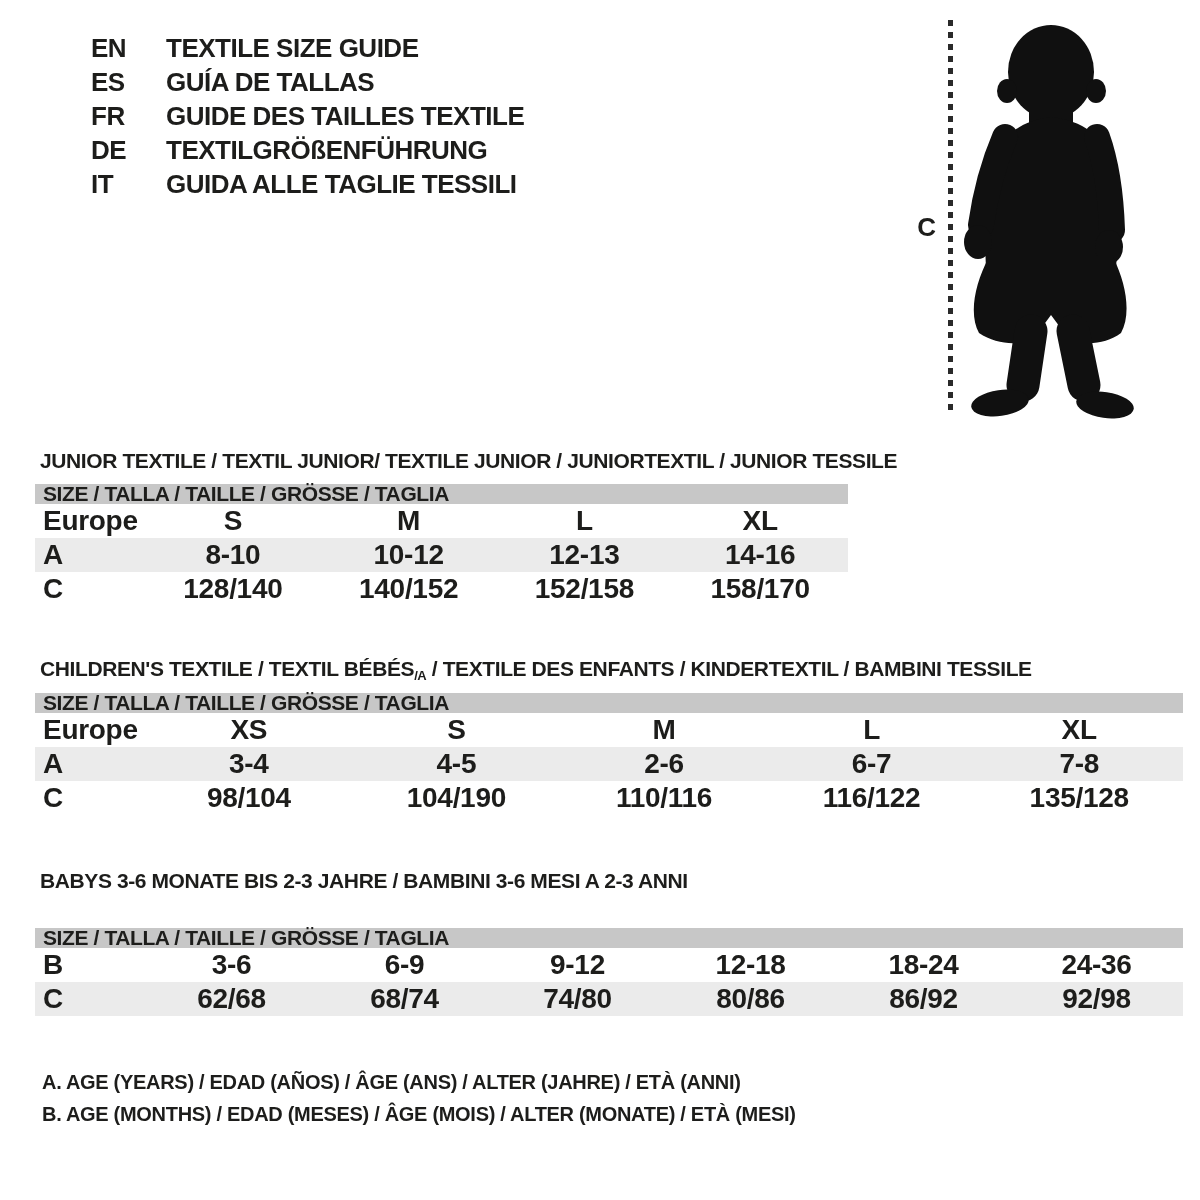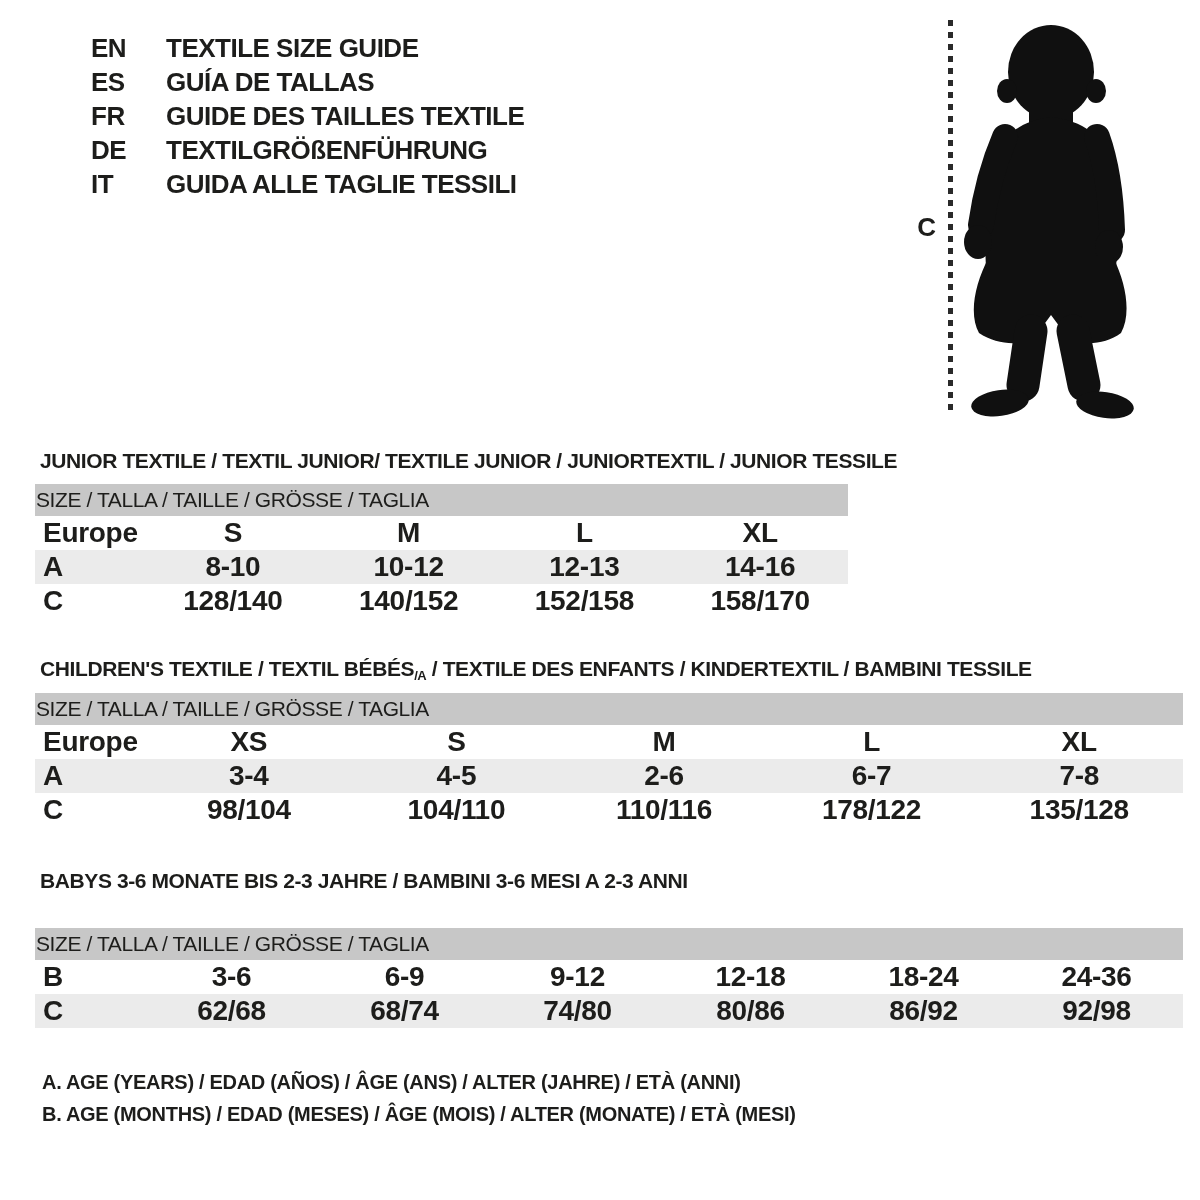--- a/index.html
+++ b/index.html
@@ -31,22 +31,22 @@
   #title-junior   { top:433px; }
   #title-children { top:641px; }
   #title-babies   { top:848px; line-height:33px; }
   .t-sub { font-size:13px; vertical-align:-4px; font-weight:bold; }
 
   
   .size-table { position:absolute; left:35px; }
   #table-junior   { top:484px; width:813px; }
   #table-children { top:693px; width:1148px; }
   #table-babies   { top:928px; width:1148px; }
-  .thead { height:32px; background:var(--header-bg,#c7c7c7); display:flex; align-items:center;
-           padding-left:1px; font-size:21px; font-weight:normal; letter-spacing:-0.4px; }
+  .thead { height:20px; background:var(--header-bg,#c7c7c7); display:flex; align-items:center;
+           padding-left:8px; font-size:21px; font-weight:bold; letter-spacing:-0.4px; }
   .trow { display:flex; height:34px; align-items:center; font-size:28px; font-weight:bold;
           letter-spacing:-0.3px; }
   .trow.stripe { background:var(--stripe-bg,#ebebeb); }
   .rlabel { width:110px; padding-left:8px; }
   .cell { flex:1; text-align:center; }
 
   
   .legend { position:absolute; left:42px; top:1066px; font-size:20px; font-weight:bold;
             letter-spacing:-0.3px; line-height:32px; white-space:nowrap; }
 </style>
@@ -147,23 +147,23 @@
           <span class="rlabel">A</span>
           <span class="cell">3-4</span>
           <span class="cell">4-5</span>
           <span class="cell">2-6</span>
           <span class="cell">6-7</span>
           <span class="cell">7-8</span>
         </div>
         <div class="trow">
           <span class="rlabel">C</span>
           <span class="cell">98/104</span>
-          <span class="cell">104/110</span>
+          <span class="cell">104/190</span>
           <span class="cell">110/116</span>
-          <span class="cell">178/122</span>
+          <span class="cell">116/122</span>
           <span class="cell">135/128</span>
         </div>
       </div>
   </div>
 
   <div class="table-title" id="title-babies">
     <div>BABYS 3-6 MONATE BIS 2-3 JAHRE / BAMBINI 3-6 MESI A 2-3 ANNI</div>
   </div>
   <div class="size-table" id="table-babies">
     <div class="thead">SIZE / TALLA / TAILLE / GRÖSSE / TAGLIA</div>

